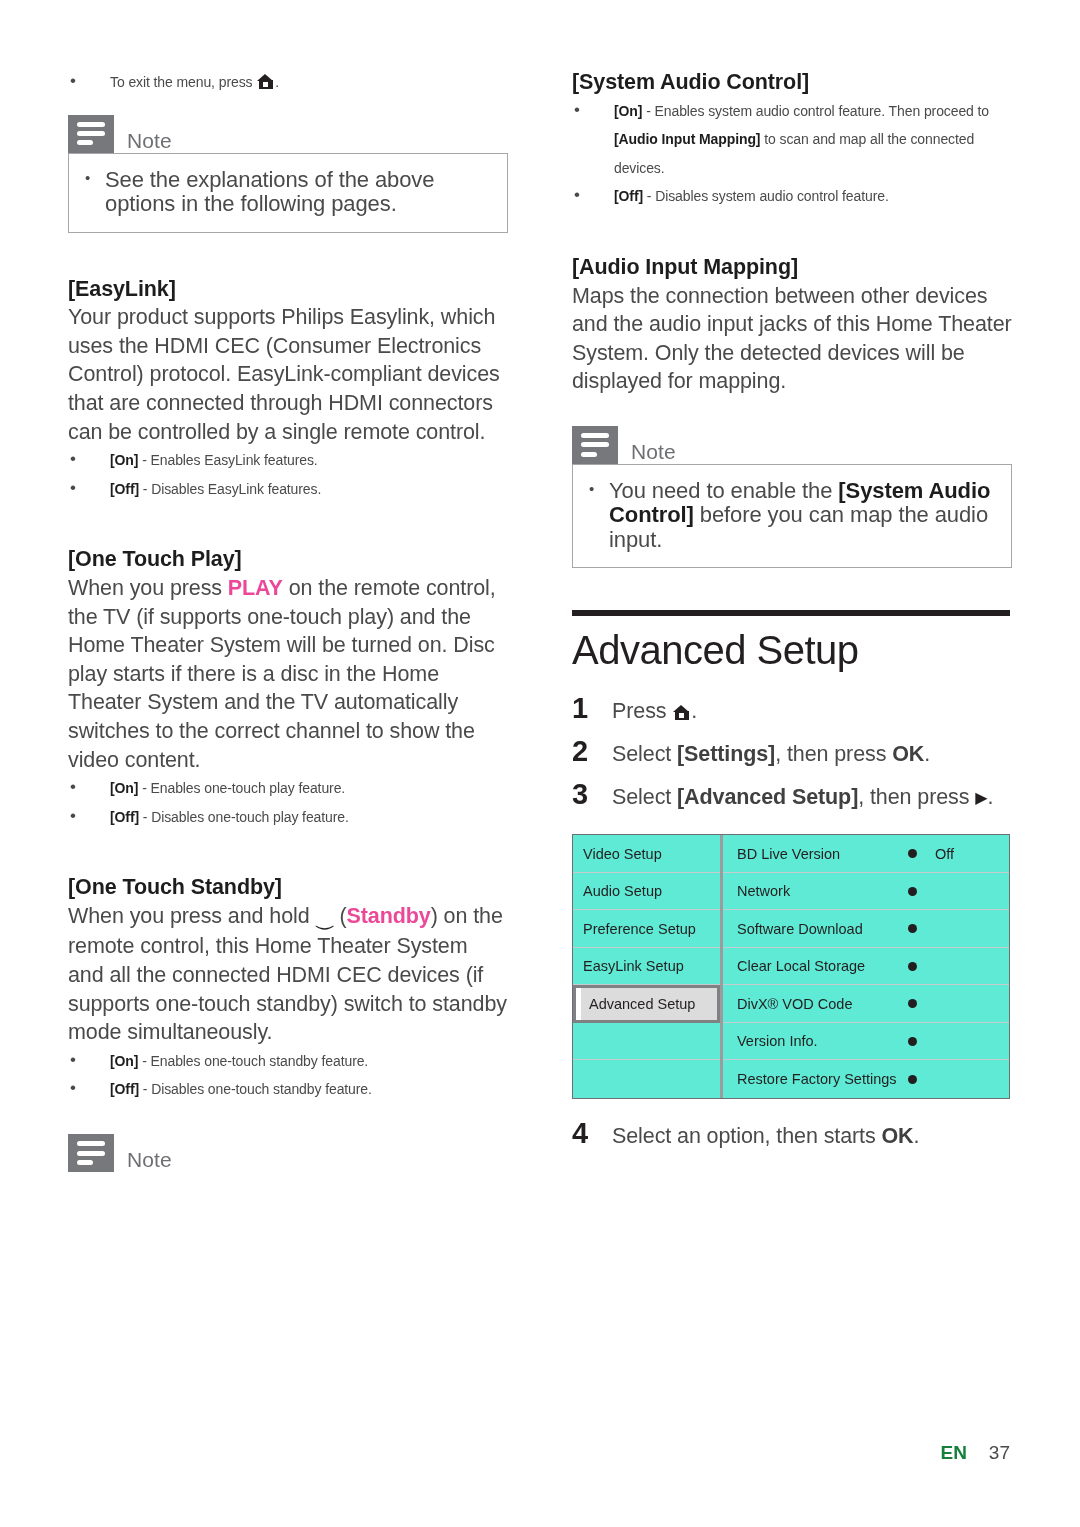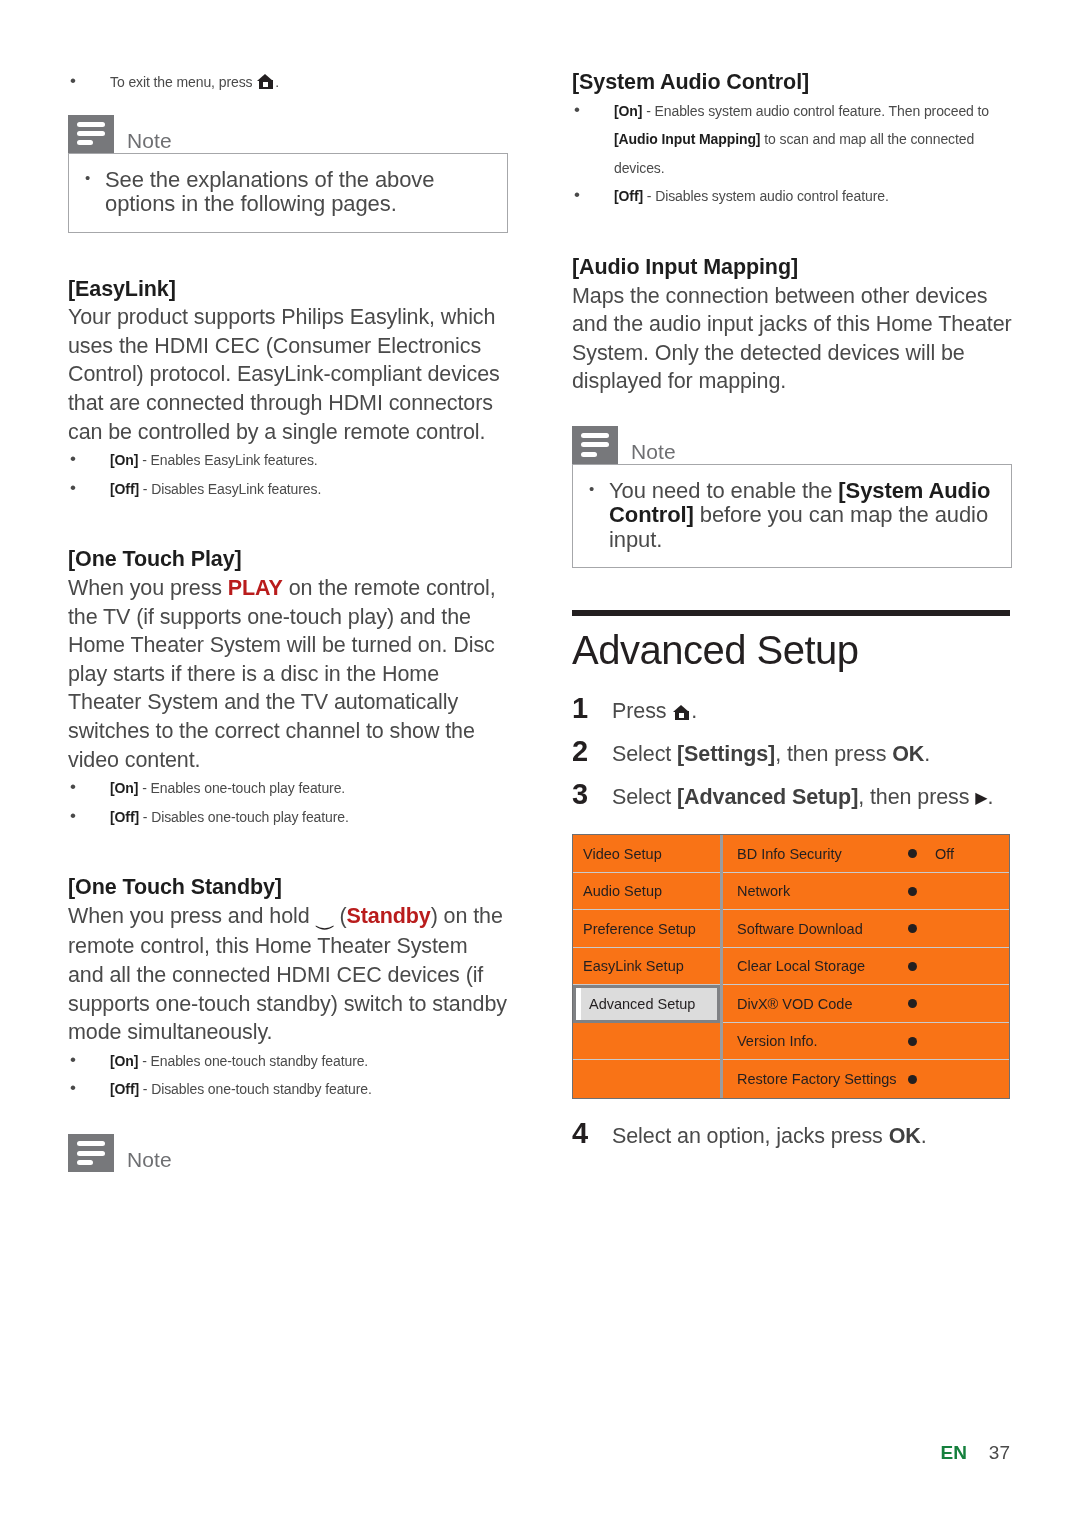--- a/index.html
+++ b/index.html
@@ -33,21 +33,21 @@
   .col-right { left: 572px; }
 
   
   .body-text {
     font-size: 21.5px;
     line-height: 28.6px;
     color: #4a4a4a;
     letter-spacing: -0.1px;
     margin: 0;
   }
-  .body-text b, .bold { color: #b91c1c; font-weight: bold; }
+  .body-text b, .bold { color: #ec4899; font-weight: bold; }
 
   .section-head {
     font-size: 21.5px;
     line-height: 28.6px;
     font-weight: bold;
     color: #1d1d1d;
     margin: 0;
     letter-spacing: -0.1px;
   }
 
@@ -218,21 +218,21 @@
     vertical-align: 1px;
   }
 
   
   .menu-shot {
     position: relative;
     width: 438px;
     border: 1px solid #6e6f72;
     box-sizing: border-box;
     display: flex;
-    background: #f97316;
+    background: #5eead4;
     margin-top: 18px;
   }
   .menu-left {
     width: 150px;
     flex: none;
     border-right: 3px solid #9b9c9e;
     box-sizing: border-box;
   }
   .menu-right { flex: 1; }
 
@@ -478,21 +478,21 @@
         </div>
         <div class="menu-row">
           <span class="menu-label"></span>
         </div>
         <div class="menu-row">
           <span class="menu-label"></span>
         </div>
       </div>
       <div class="menu-right">
         <div class="menu-row">
-          <span class="menu-label">BD Info Security</span>
+          <span class="menu-label">BD Live Version</span>
           <span class="menu-dot"></span>
           <span class="menu-value">Off</span>
         </div>
         <div class="menu-row">
           <span class="menu-label">Network</span>
           <span class="menu-dot"></span>
           <span class="menu-value"></span>
         </div>
         <div class="menu-row">
           <span class="menu-label">Software Download</span>
@@ -519,21 +519,21 @@
           <span class="menu-dot"></span>
           <span class="menu-value"></span>
         </div>
       </div>
     </div>
 
     <div class="steps" style="margin-top:16px">
       <div class="step">
         <div class="step-num">4</div>
         <div class="step-text">
-          <span>Select an option, jacks press</span>
+          <span>Select an option, then starts</span>
           <span class="bold">OK</span><span>.</span>
         </div>
       </div>
     </div>
 
   </div>
 
   <div class="footer">
     <span class="lang">EN</span><span class="pageno">37</span>
   </div>

